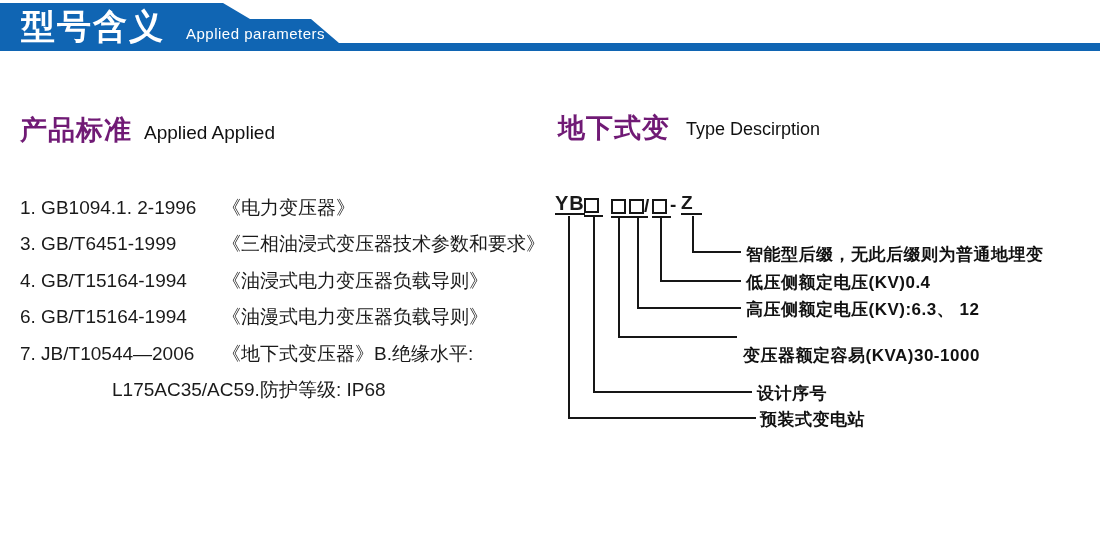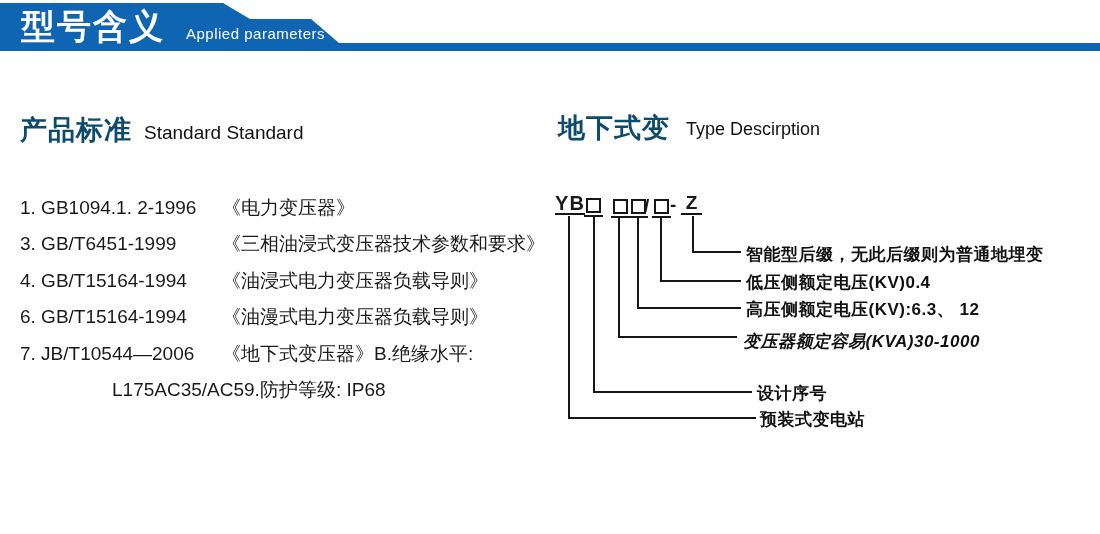--- a/index.html
+++ b/index.html
@@ -17,34 +17,34 @@
     position:absolute; left:21px; top:4px;
     font-size:34px; font-weight:bold; color:#ffffff; letter-spacing:2px;
   }
   .banner-subtitle {
     position:absolute; left:186px; top:25px;
     font-size:15px; color:#ffffff; letter-spacing:0.5px;
   }
 
   
   .sec-heading { position:absolute; white-space:nowrap; }
-  .sec-heading .zh { font-size:27px; font-weight:bold; color:#0c4a6e; letter-spacing:1px; }
+  .sec-heading .zh { font-size:27px; font-weight:bold; color:#701a75; letter-spacing:1px; }
   .sec-heading .en { font-size:19px; color:#111111; margin-left:12px; }
   .heading-left  { left:20px;  top:112px; }
   .heading-right { left:558px; top:110px; }
   .heading-right .en { font-size:18px; margin-left:16px; position:relative; top:-2px; }
 
   
   .std-list { position:absolute; left:20px; top:190px; font-size:19px; }
   .std-row { height:36.4px; line-height:36.4px; white-space:nowrap; }
   .std-code { display:inline-block; min-width:202px; }
   .std-cont { height:36.4px; line-height:36.4px; margin-left:92px; white-space:nowrap; }
 
   
-  .unit { position:absolute; border-bottom:2.5px solid #161616; text-align:center; }
+  .unit { position:absolute; border-bottom:2.5px solid #161616; text-align:left; }
   .code-yb { left:555px; top:192px; width:30px; height:21px;
              font-size:20px; font-weight:bold; letter-spacing:1px; }
   .code-z  { left:681px; top:192px; width:21px; height:21px;
              font-size:19px; font-weight:bold; }
   .boxu { height:17px; }
   .boxu .sq { display:inline-block; width:11px; height:11px; border:2px solid #161616; }
   .bu1 { left:584px; top:198px; width:19px; }
   .bu2 { left:611px; top:199px; width:19px; }
   .bu3 { left:629px; top:199px; width:19px; }
   .bu4 { left:652px; top:199px; width:19px; }
@@ -53,39 +53,39 @@
   .sep-dash  { left:670px; top:194px; font-size:19px; }
 
   .vline { position:absolute; width:2px; background:#161616; }
   .hline { position:absolute; height:2px; background:#161616; }
 
   .dlabel { position:absolute; font-size:17px; font-weight:bold; color:#111111;
             white-space:nowrap; letter-spacing:0.5px;text-align:right; }
   .dl1 { left:746px; top:243px; }
   .dl2 { left:746px; top:271px; }
   .dl3 { left:746px; top:298px; }
-  .dl4 { left:743px; top:330px;font-style:italic; }
+  .dl4 { left:743px; top:344px; }
   .dl5 { left:757px; top:382px; }
   .dl6 { left:760px; top:408px; }
 </style>
 </head>
 <body>
 
 <div class="page">
 
   <div>
     <svg class="banner-svg" width="1100" height="60">
       <polygon points="0,3 223,3 250,19 311,19 339,43 1100,43 1100,51 0,51" fill="#1065b3"></polygon>
     </svg>
     <div class="banner-title">型号含义</div>
     <div class="banner-subtitle">Applied parameters</div>
   </div>
 
   <div class="sec-heading heading-left">
-    <span class="zh">产品标准</span><span class="en">Standard Standard</span>
+    <span class="zh">产品标准</span><span class="en">Applied Applied</span>
   </div>
 
   <div class="std-list">
     <div class="std-row">
       <span class="std-code">1. GB1094.1. 2-1996</span><span class="std-title">《电力变压器》</span>
     </div>
     <div class="std-row">
       <span class="std-code">3. GB/T6451-1999</span><span class="std-title">《三相油浸式变压器技术参数和要求》</span>
     </div>
     <div class="std-row">

